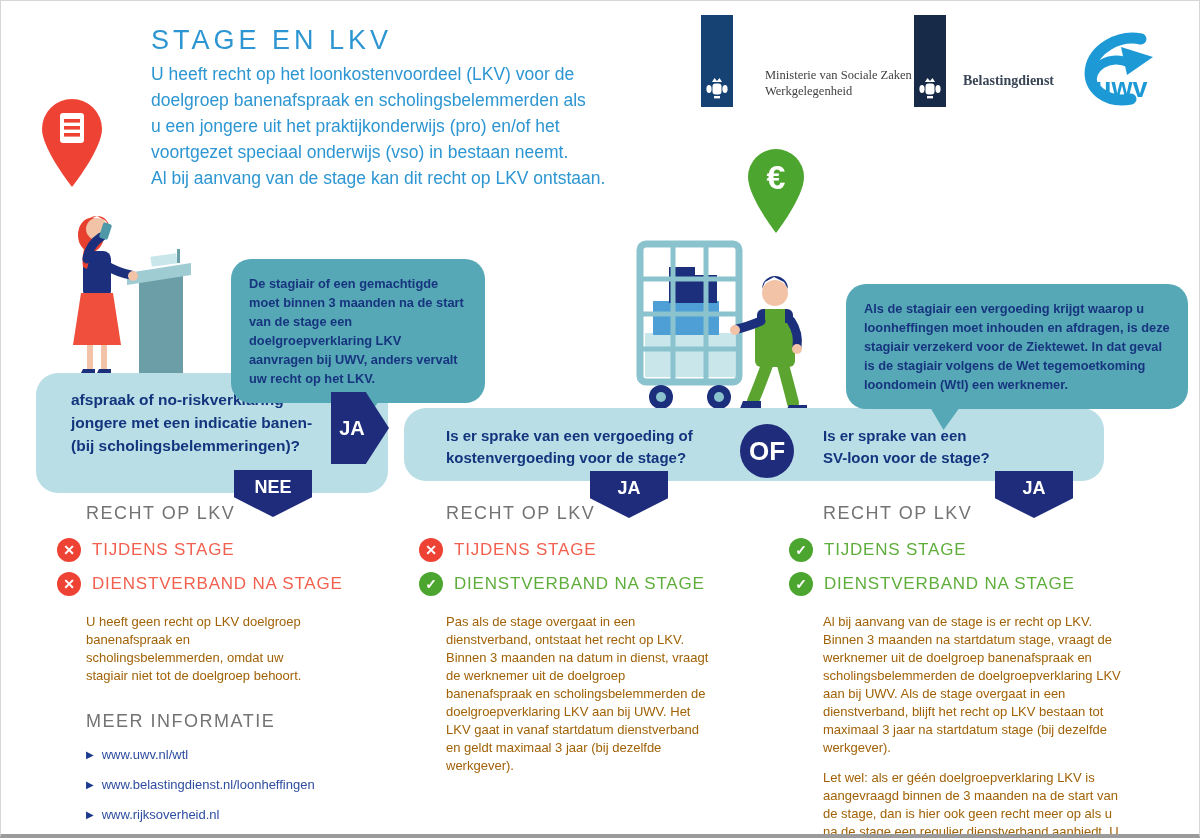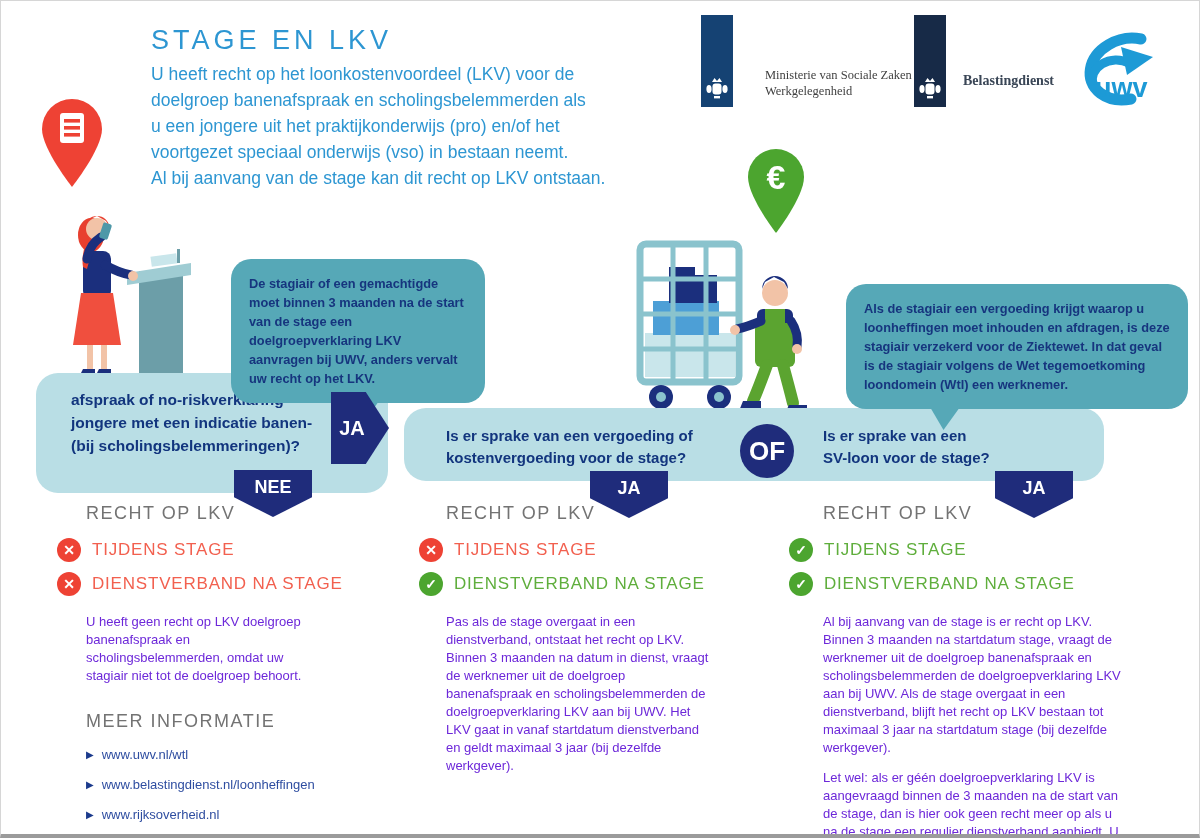--- a/index.html
+++ b/index.html
@@ -50,21 +50,21 @@
   
   .colhead { font-size:18px; letter-spacing:1.5px; color:#737373; font-weight:500; }
   .row { display:flex; align-items:center; gap:11px; }
   .sicon { width:24px; height:24px; border-radius:50%; color:#fff; font-size:14px; font-weight:bold;
            display:flex; align-items:center; justify-content:center; flex:0 0 auto; }
   .sicon.no { background:#EE4234; }
   .sicon.yes { background:#4CA52F; }
   .slabel { font-size:17px; letter-spacing:0.8px; font-weight:500; }
   .slabel.red { color:#F2604F; }
   .slabel.green { color:#5FAE3C; }
-  .para { font-size:13px; line-height:18px; color:#6d28d9; }
+  .para { font-size:13px; line-height:18px; color:#a16207; }
   .para + .para { margin-top:12px; }
   .moreinfo-links { list-style:none; }
   .moreinfo-links li { font-size:13px; color:#2E4DA0; margin-bottom:15px; display:flex; align-items:center; gap:8px; }
   .moreinfo-links .arr { color:#1B3A8C; font-size:10px; }
   .moreinfo-links li span.lnk { cursor:pointer; }
 </style>
 </head>
 <body>
 
 <div class="page">

